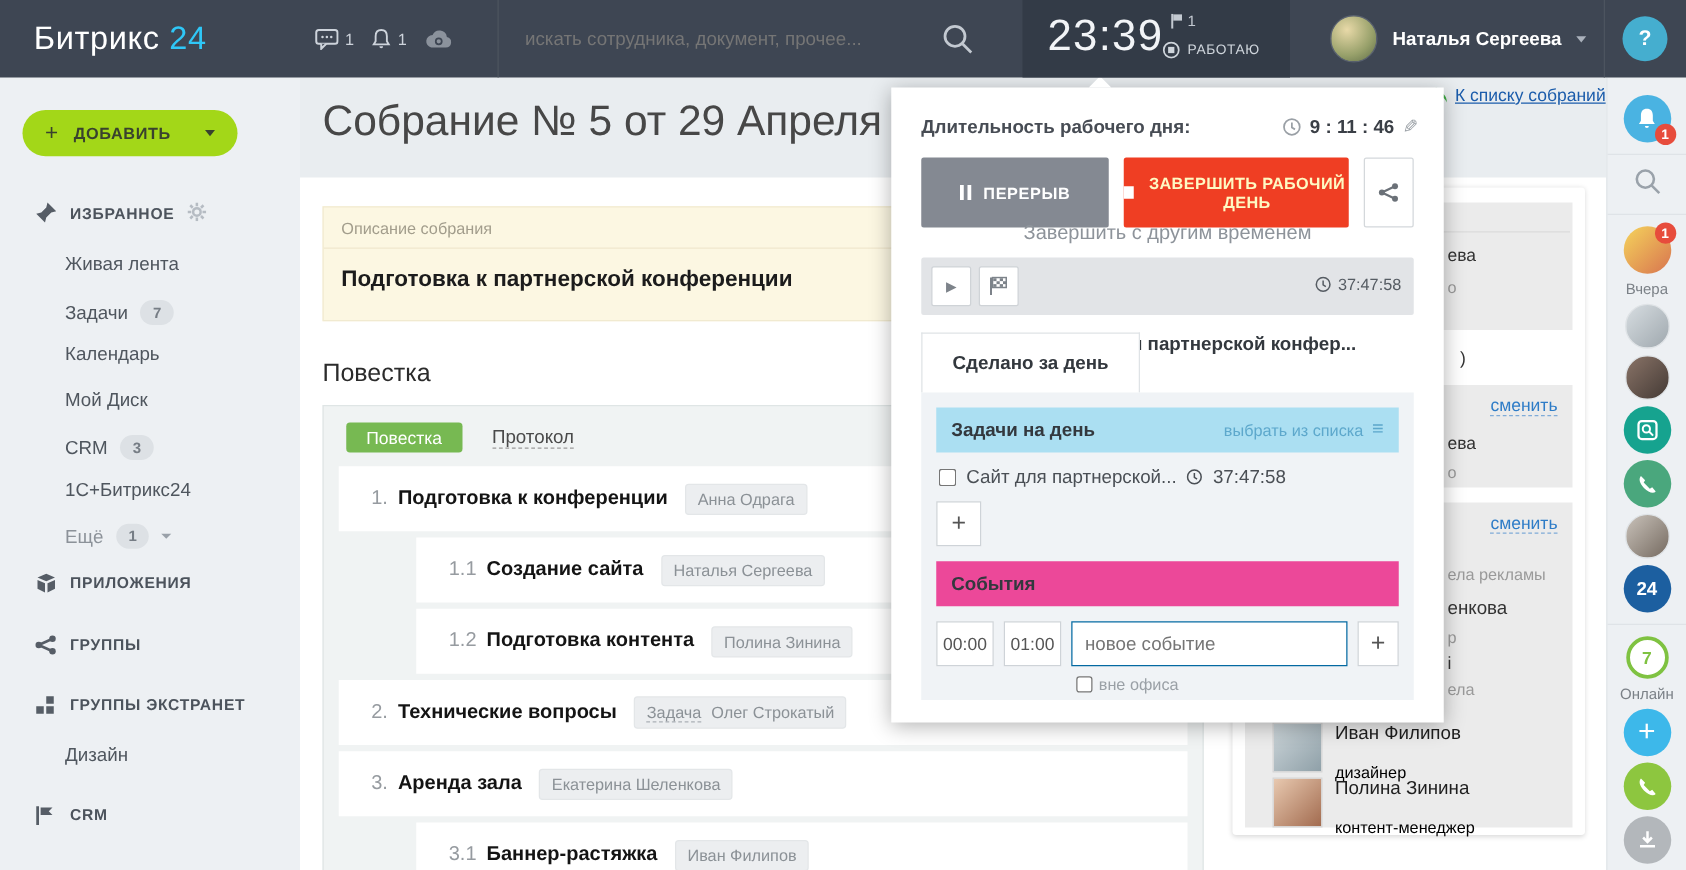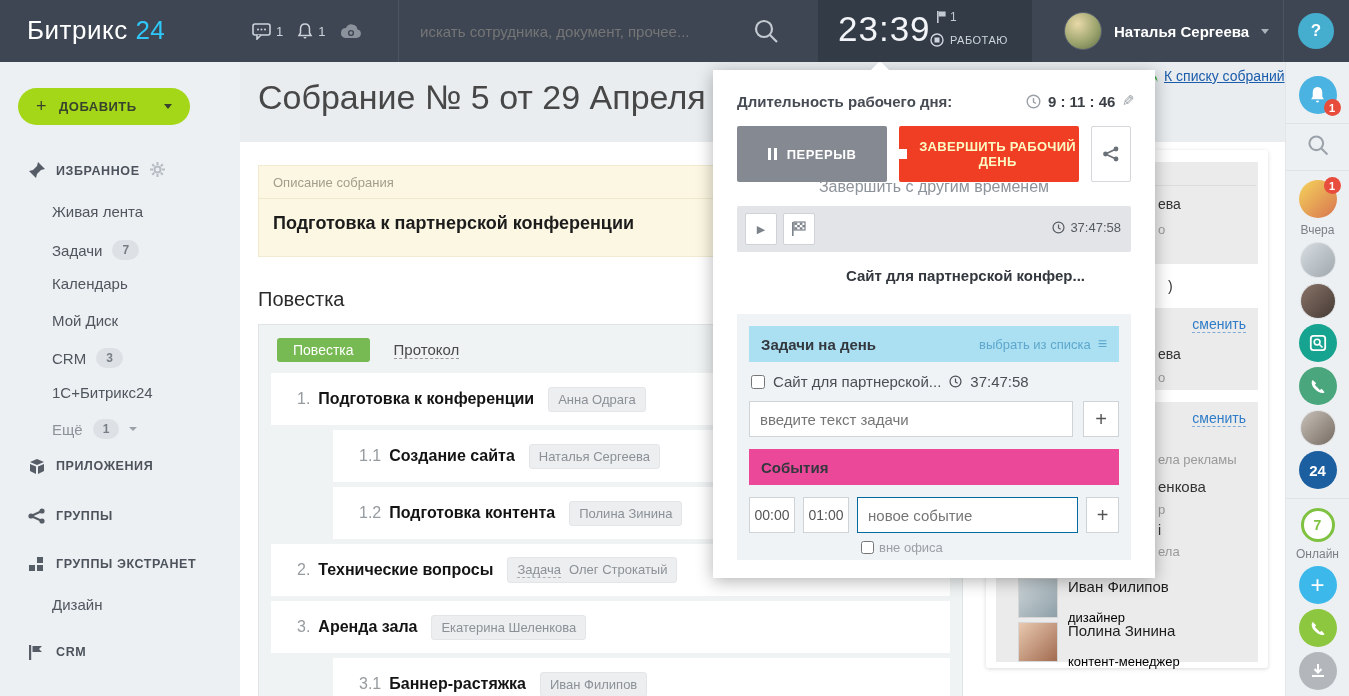--- a/index.html
+++ b/index.html
@@ -457,41 +457,41 @@
       <span class="tb-task-time">
         <svg width="13" height="13" viewBox="0 0 15 15">
             <circle cx="7.5" cy="7.5" r="6.3" fill="none" stroke="#565c63" stroke-width="1.4"></circle>
             <path d="M7.5 4 L7.5 8 L10 9.5" fill="none" stroke="#565c63" stroke-width="1.4"></path>
           </svg>
         <span>37:47:58</span>
       </span>
     </div>
 
     <div class="p-tabs">
+      <span class="p-tab inactive">Сделано за день</span>
     </div>
 
     <div class="p-content">
       <div class="bar-blue">
         <span class="t">Задачи на день</span>
         <span class="bar-link">
           <span>выбрать из списка</span>
           <span class="hamb">≡</span>
         </span>
       </div>
       <div class="task-line">
         <input type="checkbox" style="">
         <span>Сайт для партнерской...</span>
         <svg width="13" height="13" viewBox="0 0 15 15">
             <circle cx="7.5" cy="7.5" r="6.3" fill="none" stroke="#4a4f55" stroke-width="1.4"></circle>
             <path d="M7.5 4 L7.5 8 L10 9.5" fill="none" stroke="#4a4f55" stroke-width="1.4"></path>
           </svg>
         <span>37:47:58</span>
       </div>
       <div class="inp-row">
-        <input type="text" placeholder="введите текст задачи" style="">
         <button class="plus-btn">+</button>
       </div>
       <div class="bar-yellow">События</div>
       <div class="ev-row">
         <input class="tm" type="text" value="00:00" style="">
         <input class="tm" type="text" value="01:00" style="">
         <input class="ev" type="text" placeholder="новое событие" style="">
         <button class="plus-btn">+</button>
       </div>
       <div class="ooo-row">

